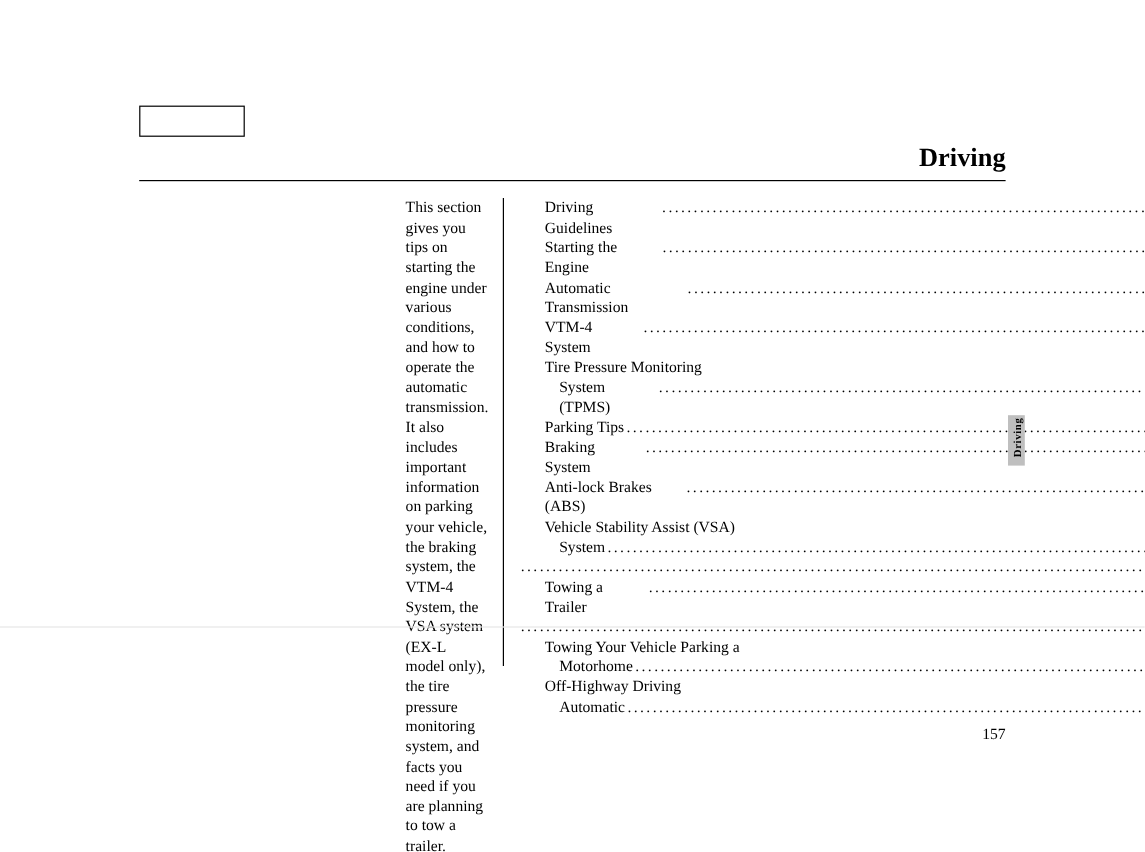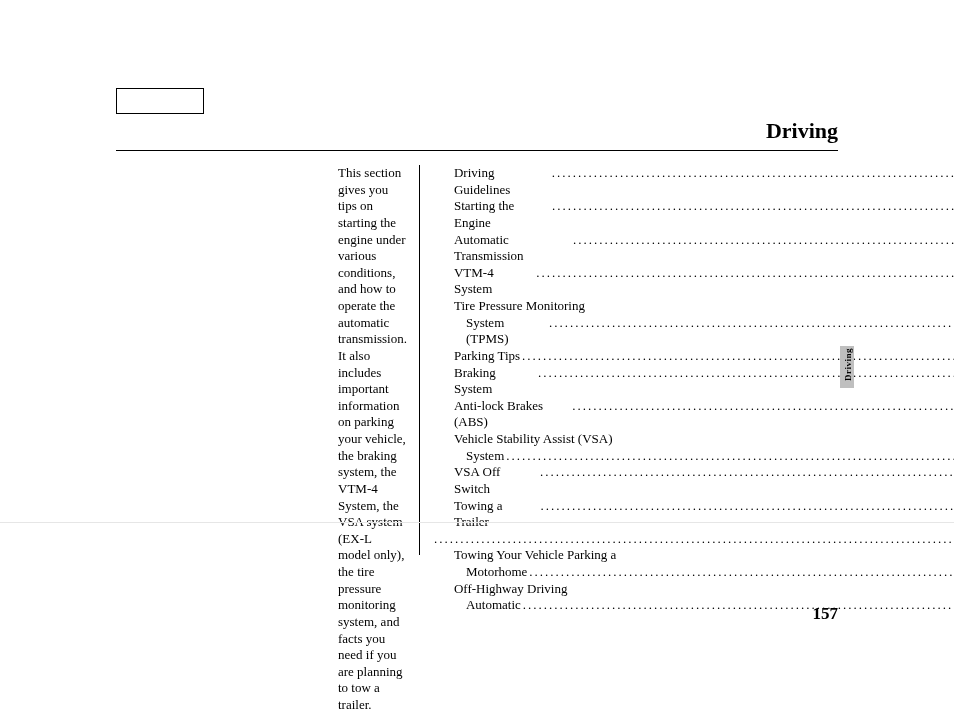--- a/index.html
+++ b/index.html
@@ -110,22 +110,22 @@
     transform: rotate(180deg);
     font-family: "Times New Roman", Times, serif;
     color: #000;
     letter-spacing: 0.5px;
     font-weight: bold;
   }
   .page-number {
     position: absolute;
     right: 116px;
     top: 604px;
-    font-weight: bold;
-    font-size: 17px;
+    font-weight: normal;
+    font-size: 13px;
   }
   .bottom-line {
     position: absolute;
     left: 0;
     right: 0;
     bottom: 5px;
     height: 1px;
     background: #e6e6e6;
   }
 </style>
@@ -184,21 +184,20 @@
         </div>
         <div class="toc-entry toc-line">
           <span class="label">Vehicle Stability Assist (VSA)</span>
         </div>
         <div class="toc-entry toc-line">
           <span class="indent"></span>
           <span class="label">System</span>
           <span class="dots"></span>
         </div>
         <div class="toc-entry toc-line">
-          <span class="label">VSA Off Switch</span>
           <span class="dots"></span>
         </div>
         <div class="toc-entry toc-line">
           <span class="label">Towing a Trailer</span>
           <span class="dots"></span>
         </div>
         <div class="toc-entry toc-line">
           <span class="dots"></span>
         </div>
         <div class="toc-entry toc-line">

